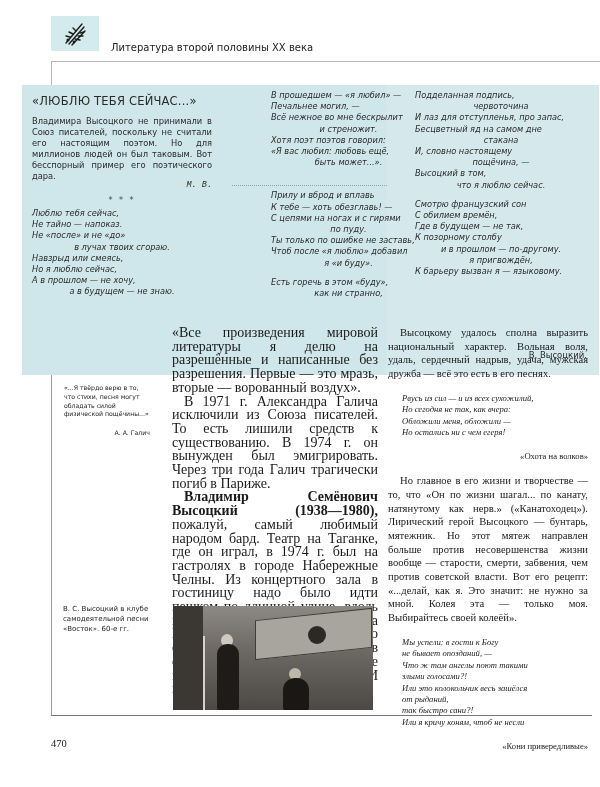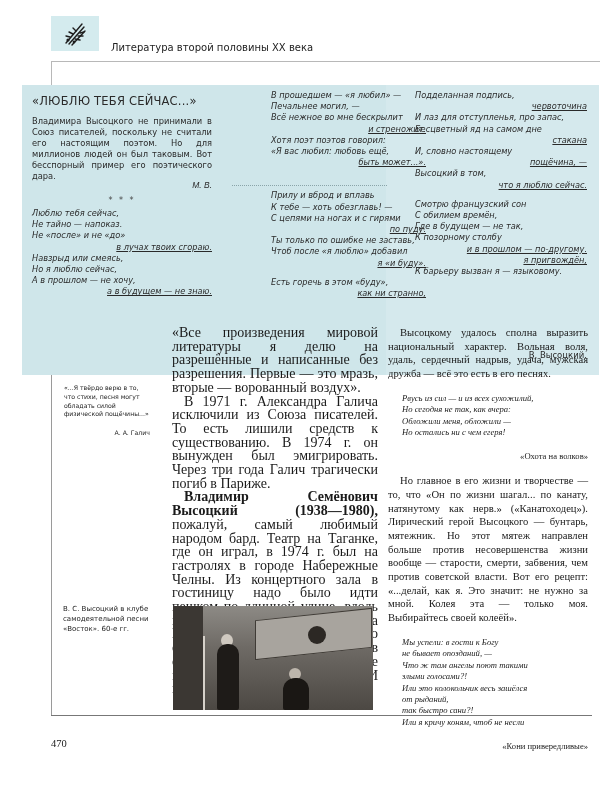--- a/index.html
+++ b/index.html
@@ -9,26 +9,26 @@
   .running-head { position: absolute; left: 111px; top: 42px; font-family: "DejaVu Sans", sans-serif; font-size: 10px; color: #222; }
   .frame-top { position: absolute; left: 51px; top: 61px; width: 549px; height: 1px; background: #b8b8b8; }
   .frame-left { position: absolute; left: 51px; top: 61px; width: 1px; height: 24px; background: #b8b8b8; }
   .frame-left2 { position: absolute; left: 51px; top: 375px; width: 1px; height: 340px; background: #9a9a9a; }
   .frame-bottom { position: absolute; left: 51px; top: 715px; width: 541px; height: 1px; background: #777; }
 
   .poem-panel { position: absolute; left: 22px; top: 85px; width: 577px; height: 290px; background: #cfe6ea; }
   .poem-col3-bg { position: absolute; left: 386px; top: 85px; width: 213px; height: 290px; background: #d5e9ed; }
   .panel-title { position: absolute; left: 32px; top: 94px; font-family: "DejaVu Sans", sans-serif; font-size: 11.5px; color: #2a2a2a; letter-spacing: 0.2px; }
   .panel-intro { position: absolute; left: 32px; top: 116px; width: 180px; font-family: "DejaVu Sans", sans-serif; font-size: 8.3px; line-height: 11px; color: #2a2a2a; text-align: justify; }
-  .panel-initials { position: absolute; left: 32px; top: 180px; width: 180px; text-align: right; font-family: Liberation Sans, sans-serif; font-style: italic; font-size: 8.5px; color: #2a2a2a; }
+  .panel-initials { position: absolute; left: 32px; top: 180px; width: 180px; text-align: right; font-family: Liberation Mono, monospace; font-style: italic; font-size: 8.5px; color: #2a2a2a; }
   .panel-stars { position: absolute; left: 32px; top: 196px; width: 180px; text-align: center; font-family: "DejaVu Sans", sans-serif; font-size: 8px; color: #444; letter-spacing: 2px; }
 
   .verse { position: absolute; font-family: "DejaVu Sans", sans-serif; font-style: italic; font-size: 8.2px; line-height: 11.2px; color: #2a2a2a; }
   .verse .line { display: block; white-space: nowrap; }
-  .verse .indent { text-align: right; text-decoration: underline; }
+  .verse .indent { text-align: center; }
   .verse .gap { height: 8px; }
   .v1 { left: 32px; top: 208px; width: 180px; }
   .v2 { left: 232px; top: 90px; width: 155px; margin-left: 39px; }
   .v3 { left: 415px; top: 90px; width: 172px; }
   .dotted { position: absolute; left: 232px; top: 185px; width: 155px; border-top: 1.5px dotted #8aa4a9; }
   .signature { position: absolute; left: 415px; top: 350px; width: 172px; text-align: right; font-family: "DejaVu Sans", sans-serif; font-size: 8.5px; color: #2a2a2a; }
 
   .margin-quote { position: absolute; left: 64px; top: 384px; width: 86px; font-family: "DejaVu Sans", sans-serif; font-size: 6.2px; line-height: 8.8px; color: #222; }
   .margin-author { position: absolute; left: 64px; top: 429px; width: 86px; text-align: right; font-family: "DejaVu Sans", sans-serif; font-size: 6.2px; color: #222; }
   .photo-caption { position: absolute; left: 63px; top: 604px; width: 100px; font-family: "DejaVu Sans", sans-serif; font-size: 7px; line-height: 10px; color: #222; }

